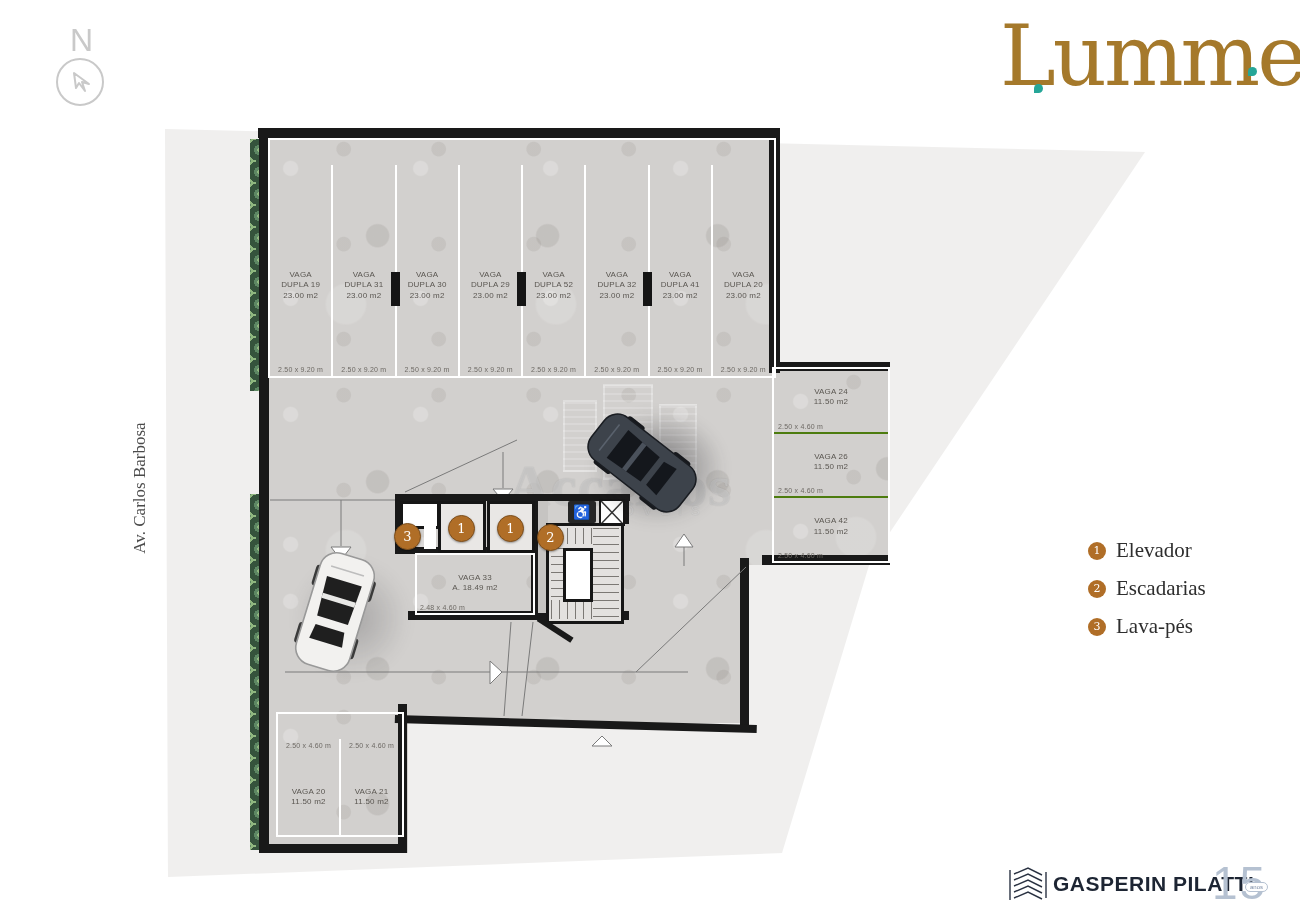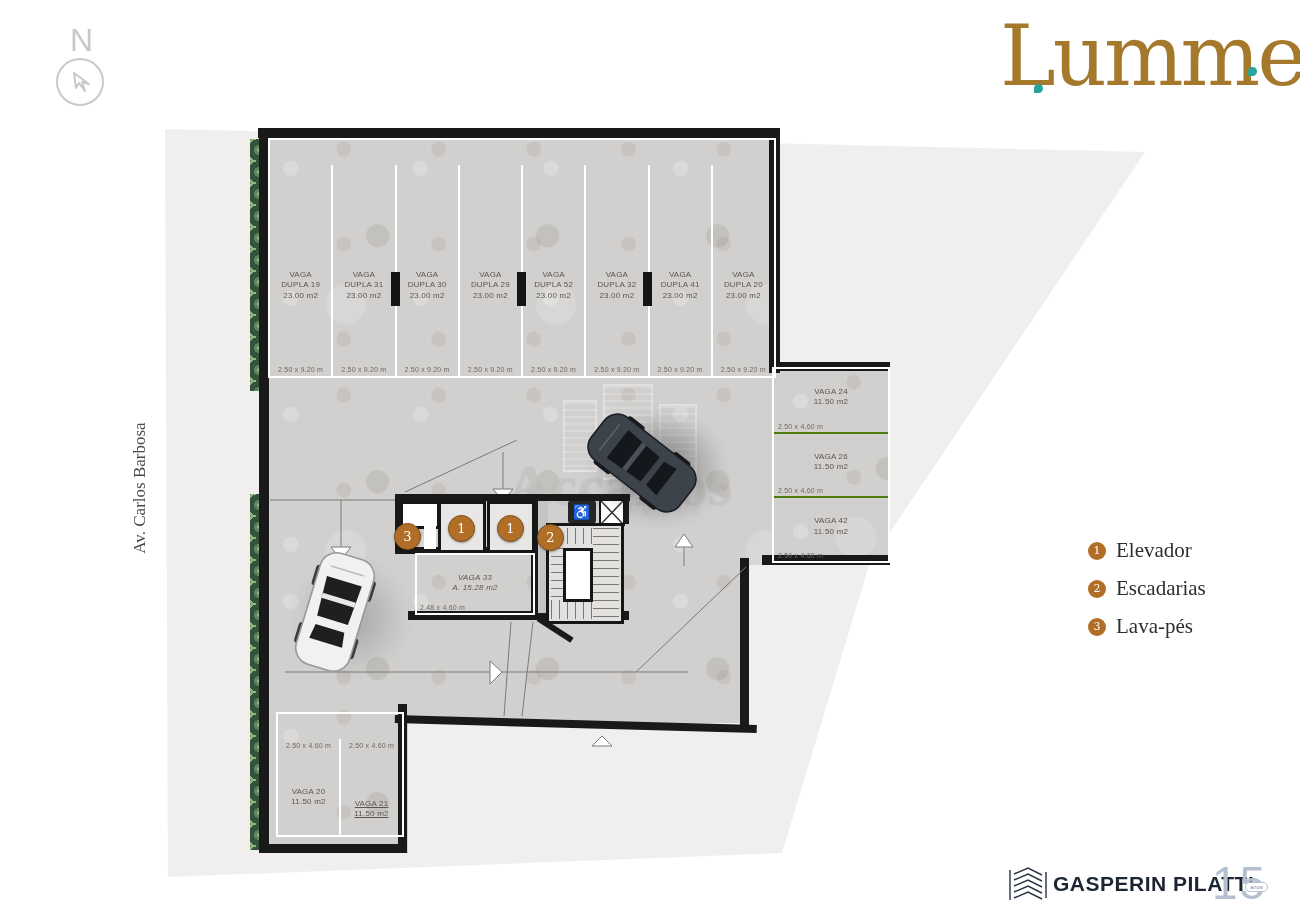--- a/index.html
+++ b/index.html
@@ -244,21 +244,21 @@
   <div class="stall-row" style="left:276px;top:712px;width:124px;height:121px;">
     <div class="stall">
       <div class="sdim" style="top:3px;left:50%;transform:translateX(-50%);">2.50 x 4.60 m</div>
       <div class="slabel" style="top:48px;">
           <span>VAGA 20</span>
           <span>11.50 m2</span>
         </div>
     </div>
     <div class="stall">
       <div class="sdim" style="top:3px;left:50%;transform:translateX(-50%);">2.50 x 4.60 m</div>
-      <div class="slabel" style="top:60px;text-decoration:underline;">
+      <div class="slabel" style="top:48px;">
           <span>VAGA 21</span>
           <span>11.50 m2</span>
         </div>
     </div>
   </div>
 
   <div class="wall" style="left:395px;top:494px;width:235px;height:7px;"></div>
   <div class="wall" style="left:395px;top:494px;width:7px;height:60px;"></div>
   <div class="wall" style="left:398px;top:547px;width:140px;height:7px;"></div>
   <div class="wall" style="left:531px;top:494px;width:9px;height:126px;"></div>
@@ -281,23 +281,23 @@
   <div class="abs" style="left:546px;top:523px;width:72px;height:95px;background:#e3e1df;border:3px solid #161616;">
     <div class="abs steps-h" style="left:44px;top:2px;width:26px;height:91px;"></div>
     <div class="abs steps-h" style="left:2px;top:22px;width:12px;height:50px;"></div>
     <div class="abs steps-v" style="left:2px;top:74px;width:42px;height:19px;"></div>
     <div class="abs steps-v" style="left:2px;top:2px;width:42px;height:16px;"></div>
     <div class="abs" style="left:14px;top:22px;width:24px;height:48px;background:#ffffff;border:3px solid #161616;"></div>
   </div>
   <div class="wall" style="left:540px;top:616px;width:40px;height:6px;transform:rotate(33deg);transform-origin:left top;"></div>
 
   <div class="abs" style="left:415px;top:553px;width:116px;height:58px;border:2px solid #ffffff;">
-    <div class="slabel" style="top:18px;font-style:italic;">
+    <div class="slabel" style="top:18px;">
         <span>VAGA 33</span>
-        <span>A. 15.28 m2</span>
+        <span>A. 18.49 m2</span>
       </div>
     <div class="sdim" style="bottom:2px;left:3px;">2.48 x 4.60 m</div>
   </div>
 
   <div class="pmark" style="left:394px;top:523px;">3</div>
   <div class="pmark" style="left:448px;top:515px;">1</div>
   <div class="pmark" style="left:497px;top:515px;">1</div>
   <div class="pmark" style="left:537px;top:524px;">2</div>
 
   <div class="carshadow" style="left:588px;top:408px;width:140px;height:120px;background:radial-gradient(ellipse,rgba(25,25,30,.5),transparent 68%);"></div>

